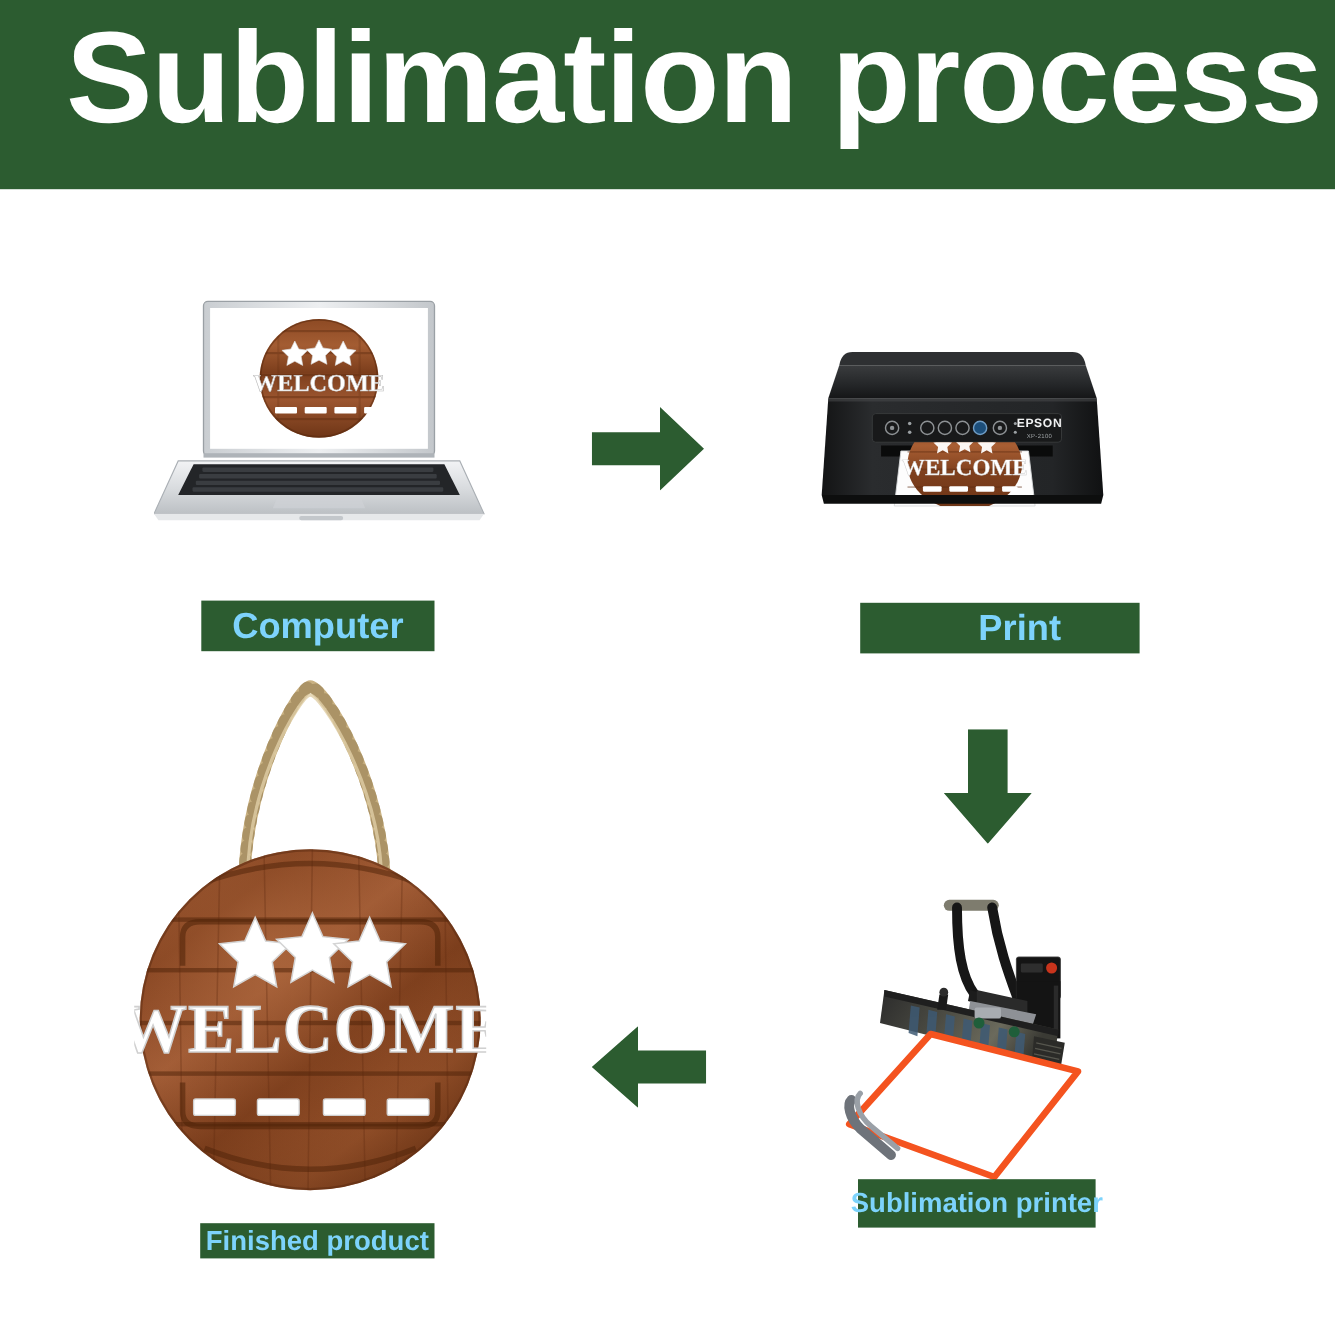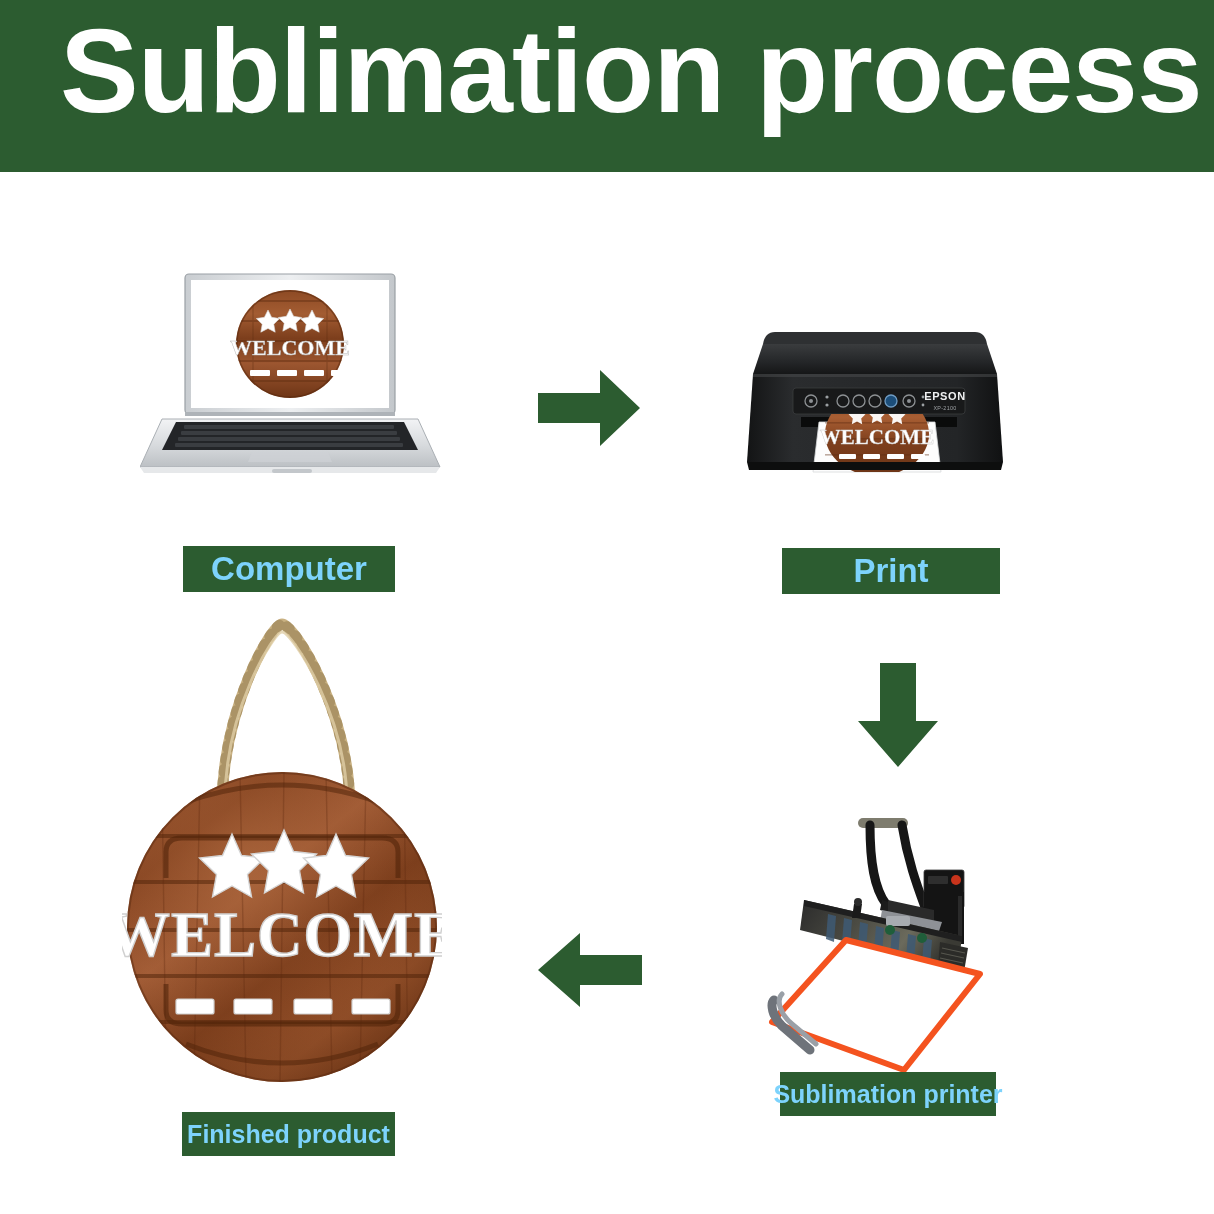--- a/index.html
+++ b/index.html
@@ -42,34 +42,34 @@
     background: #2C5C30;
     color: #7dd3fc;
     display: flex;
     align-items: center;
     justify-content: center;
     font-weight: bold;
     font-family: "Liberation Sans", sans-serif;
     white-space: nowrap;
   }
   #chip-computer { left: 183px; top: 546px; width: 212px; height: 46px; font-size: 33px; }
-  #chip-print    { left: 782px; top: 548px; width: 218px; height: 46px; font-size: 33px; }
-  #chip-finished { left: 182px; top: 1112px; width: 213px; height: 44px; font-size: 25px; }
+  #chip-print    { left: 782px; top: 548px; width: 218px; height: 46px; font-size: 33px; padding-left: 36px; }
+  #chip-finished { left: 182px; top: 1112px; width: 213px; height: 32px; font-size: 25px; }
   #chip-subprint { left: 780px; top: 1072px; width: 216px; height: 44px; font-size: 25px; }
 
   
   .arrow { position: absolute; }
   #arrow-right { left: 538px; top: 370px; width: 102px; height: 76px; }
   #arrow-down  { left: 858px; top: 663px; width: 80px;  height: 104px; }
   #arrow-left  { left: 538px; top: 933px; width: 104px; height: 74px; }
 
   
   .stage { position: absolute; }
   #stage-computer { left: 140px; top: 262px; width: 310px; height: 225px; }
-  #stage-printer  { left: 735px; top: 322px; width: 280px; height: 172px; text-decoration: underline; }
+  #stage-printer  { left: 735px; top: 310px; width: 280px; height: 172px; text-decoration: underline; }
   #stage-press    { left: 762px; top: 792px; width: 250px; height: 290px; }
   #stage-product  { left: 122px; top: 612px; width: 320px; height: 478px; }
 
   svg { display: block; }
 </style>
 </head>
 <body>
 
 <div class="header-band"></div>
 <div class="header-title">Sublimation process</div>

